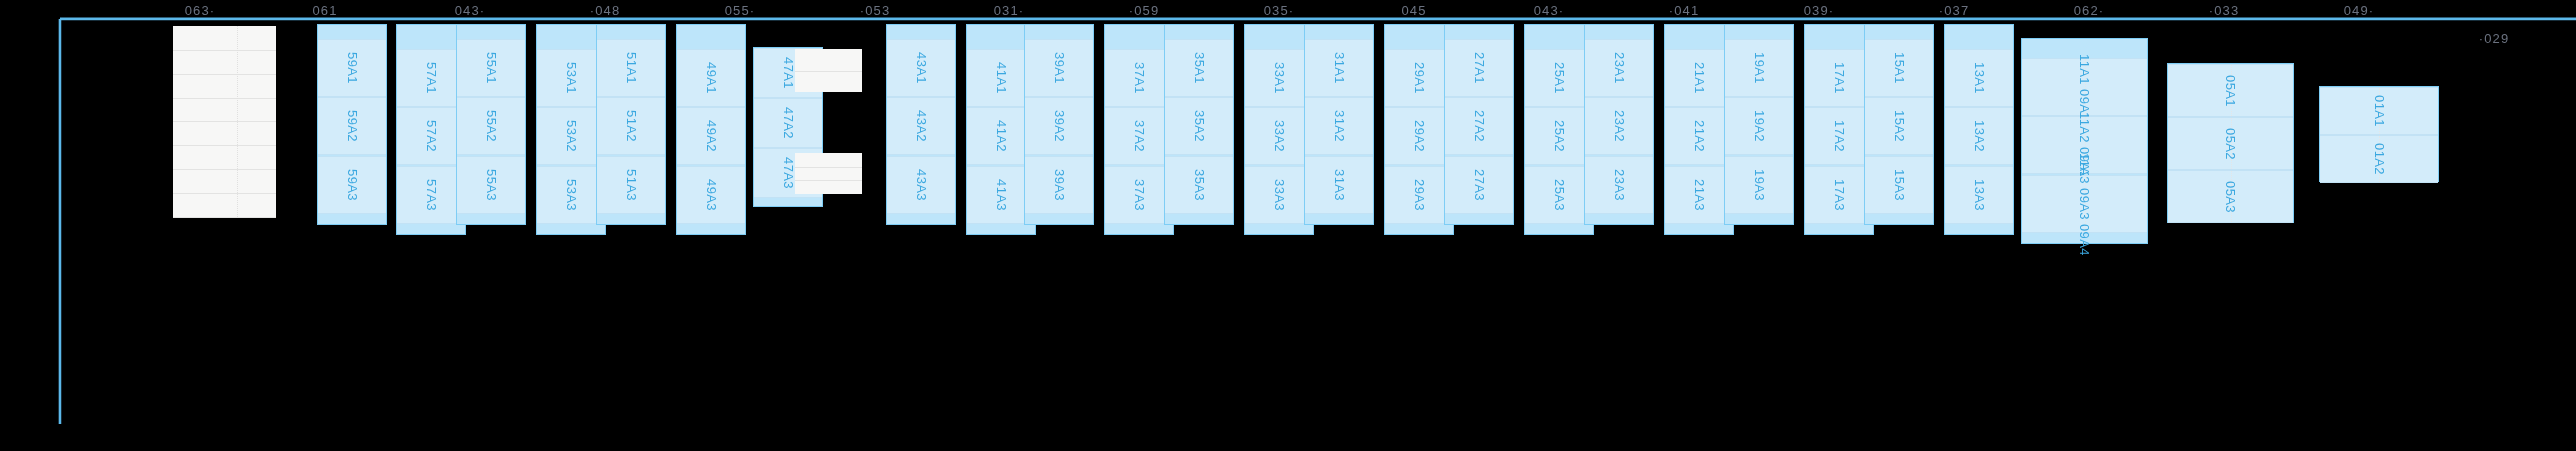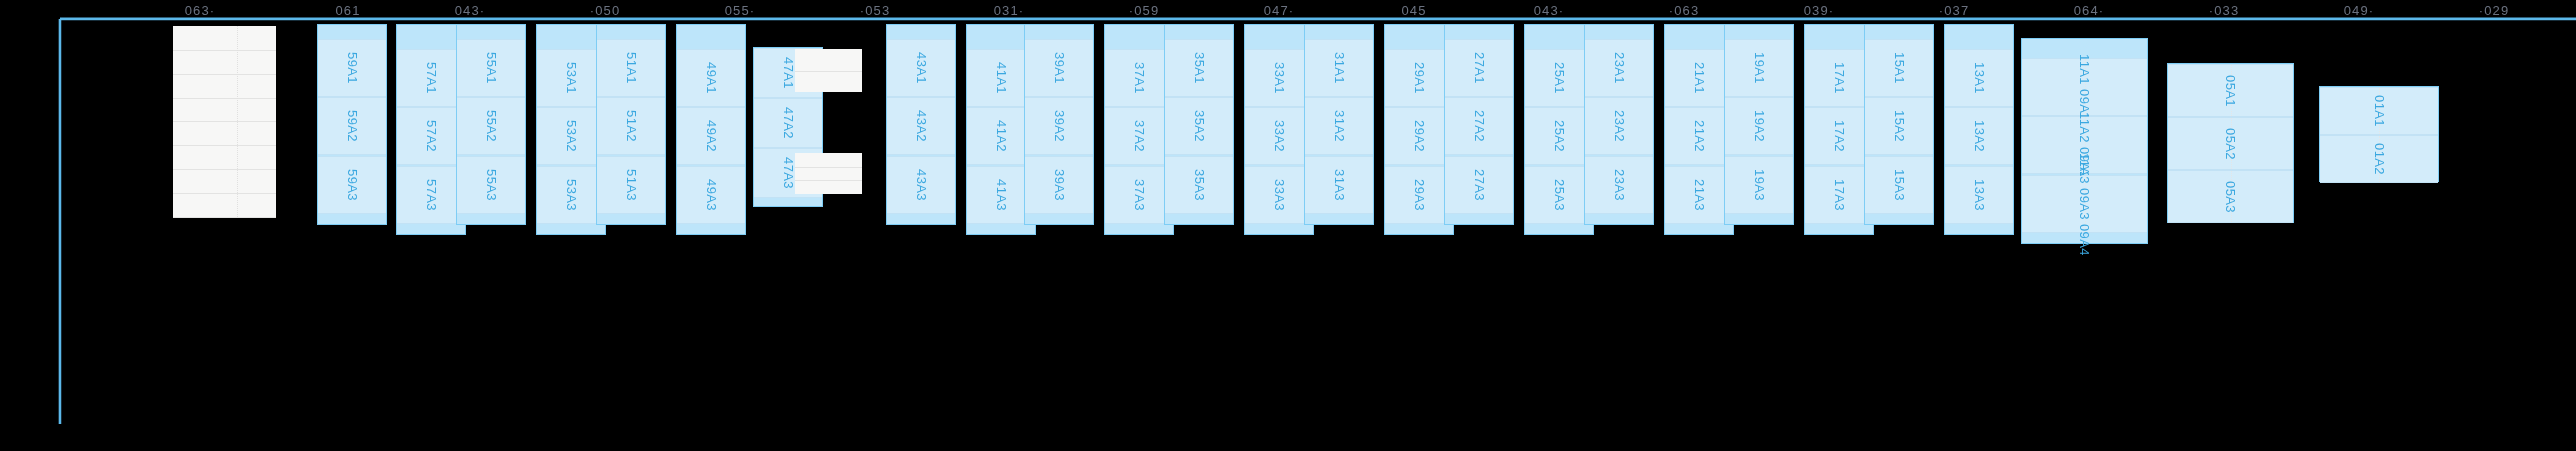--- a/index.html
+++ b/index.html
@@ -30,37 +30,37 @@
   .grid .gr:last-child{border-bottom:none;}
   .grid .gdash{position:absolute;top:0;bottom:0;border-left:1.7px dotted #e0e0df;}
 </style>
 </head>
 <body>
 
 <div id="stage">
 
   <div id="ruler">
       <div class="tick" style="left: 200px;">063·</div>
-      <div class="tick" style="left: 348px;">061</div>
+      <div class="tick" style="left: 325px;">061</div>
       <div class="tick" style="left: 470px;">043·</div>
-      <div class="tick" style="left: 605px;">·050</div>
+      <div class="tick" style="left: 605px;">·048</div>
       <div class="tick" style="left: 740px;">055·</div>
       <div class="tick" style="left: 875px;">·053</div>
       <div class="tick" style="left: 1009px;">031·</div>
       <div class="tick" style="left: 1144px;">·059</div>
-      <div class="tick" style="left: 1279px;">047·</div>
+      <div class="tick" style="left: 1279px;">035·</div>
       <div class="tick" style="left: 1414px;">045</div>
       <div class="tick" style="left: 1549px;">043·</div>
-      <div class="tick" style="left: 1684px;">·063</div>
+      <div class="tick" style="left: 1684px;">·041</div>
       <div class="tick" style="left: 1819px;">039·</div>
       <div class="tick" style="left: 1954px;">·037</div>
-      <div class="tick" style="left: 2089px;">064·</div>
+      <div class="tick" style="left: 2089px;">062·</div>
       <div class="tick" style="left: 2224px;">·033</div>
       <div class="tick" style="left: 2359px;">049·</div>
-      <div class="tick" style="left: 2494px;">·029</div>
+      <div class="tick" style="left: 2494px; margin-top: 28px;">·029</div>
     </div>
 
   <svg id="hull" viewBox="0 0 3000 526" preserveAspectRatio="none">
     <polyline id="hull-path" fill="none" stroke="#5cb8ea" stroke-width="3" stroke-linejoin="miter" points="69.84,22 4927.599999999999,22 5315.599999999999,96 5567.8,166 5742.4,263 5567.8,360 5315.599999999999,430 4927.599999999999,504 69.84,504 69.84,22"></polyline>
   </svg>
 
   <div id="bays-layer">
       <div class="stack" style="left: 317px; top: 24px; width: 70px; height: 201px;">
         <div class="tier" style="top: 13.7px; height: 58px;">
           <div class="rowlab">59A1</div>

